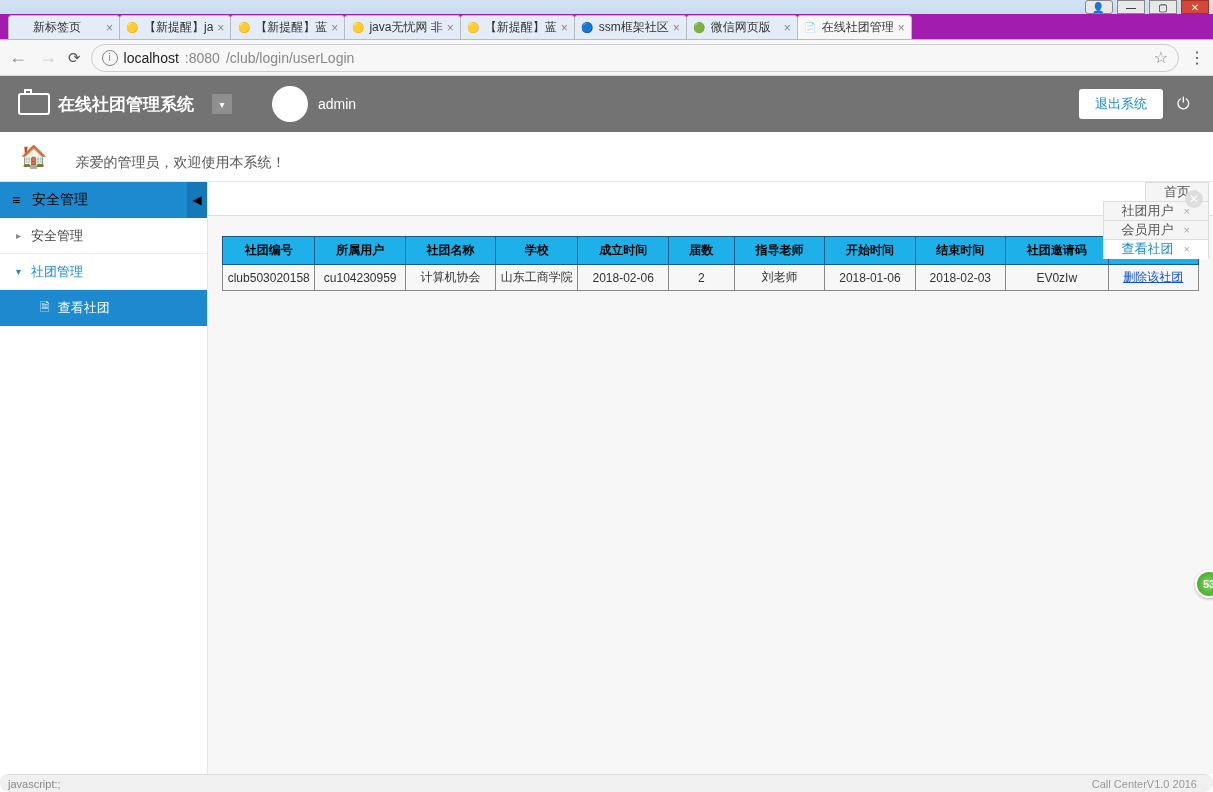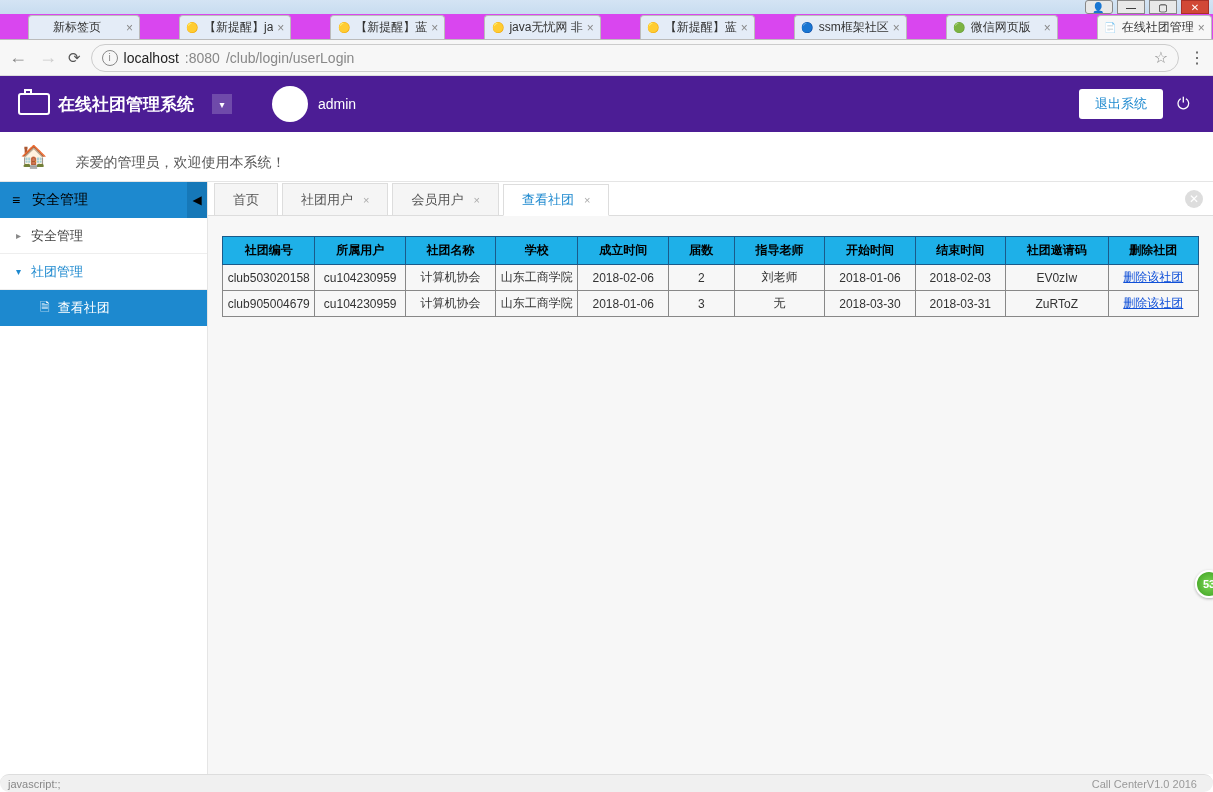--- a/index.html
+++ b/index.html
@@ -6,40 +6,40 @@
 body { width: 1213px; height: 792px; background: #fff; overflow: hidden; position: relative; }
 
 
 .window-chrome { height: 14px; background: linear-gradient(#d4e4f4, #c8dcf0); position: relative; }
 .window-buttons { position: absolute; right: 4px; top: 0; display: flex; gap: 4px; }
 .win-btn { width: 28px; height: 14px; font-size: 10px; display: flex; align-items: center; justify-content: center; border: 1px solid #888; background: #e8e8e8; }
 .win-btn.close { background: #d14836; color: #fff; border-color: #a83026; }
 .win-btn.user { border-radius: 3px; }
 
 
-.browser-tabs { height: 26px; background: #d946ef; display: flex; align-items: flex-end; padding-left: 28px; border-bottom: 1px solid #bbb; gap: 40px; }
+.browser-tabs { height: 26px; background: #a21caf; display: flex; align-items: flex-end; padding-left: 8px; border-bottom: 1px solid #bbb; }
 .btab { height: 24px; min-width: 112px; max-width: 140px; display: flex; align-items: center; padding: 0 6px; font-size: 12px; color: #333; border: 1px solid #bbb; border-bottom: none; background: #e4ecf7; border-radius: 4px 4px 0 0; margin-right: -1px; gap: 4px; white-space: nowrap; overflow: hidden; }
 .btab.active { background: #f7f7f7; }
 .btab .favicon { width: 14px; height: 14px; flex-shrink: 0; display: inline-flex; align-items: center; justify-content: center; font-size: 10px; }
 .btab .tab-x { margin-left: auto; color: #888; font-size: 12px; flex-shrink: 0; }
 .btab .tab-label { overflow: hidden; text-overflow: ellipsis; }
 
 
 .address-bar { height: 36px; background: #f7f7f7; display: flex; align-items: center; padding: 0 8px; gap: 10px; border-bottom: 1px solid #ddd; }
 .nav-arrow { color: #888; font-size: 18px; width: 20px; text-align: center; }
 .reload { color: #555; font-size: 15px; }
 .url-box { flex: 1; height: 28px; border: 1px solid #ccc; border-radius: 14px; display: flex; align-items: center; padding: 0 10px; font-size: 14px; color: #333; gap: 6px; }
 .url-box .info { width: 16px; height: 16px; border: 1px solid #888; border-radius: 50%; display: flex; align-items: center; justify-content: center; font-size: 10px; color: #888; }
 .url-box .host { color: #222; }
 .url-box .path { color: #888; }
 .star { margin-left: auto; color: #888; font-size: 16px; }
 .menu-dots { color: #555; font-size: 16px; }
 
 
-.app-header { height: 56px; background: #4c1d95; display: flex; align-items: center; padding: 0 18px; color: #fff; }
+.app-header { height: 56px; background: #737373; display: flex; align-items: center; padding: 0 18px; color: #fff; }
 .logo { display: flex; align-items: center; gap: 8px; font-size: 17px; font-weight: bold; }
 .logo-icon { width: 32px; height: 22px; border: 2px solid #fff; border-radius: 3px; position: relative; }
 .logo-icon::before { content: ""; position: absolute; left: 4px; top: -6px; width: 4px; height: 4px; border: 2px solid #fff; border-bottom: none; }
 .header-dd { width: 20px; height: 20px; background: rgba(255,255,255,0.2); margin-left: 18px; display: flex; align-items: center; justify-content: center; font-size: 10px; }
 .avatar { width: 36px; height: 36px; background: #fff; border-radius: 50%; margin-left: 40px; }
 .username { margin-left: 10px; font-size: 14px; }
 .header-right { margin-left: auto; display: flex; align-items: center; gap: 14px; }
 .logout-btn { background: #fff; color: #1d89cf; border: none; padding: 6px 16px; font-size: 13px; border-radius: 3px; }
 .power { width: 18px; height: 18px; color: #fff; }
 
@@ -54,21 +54,21 @@
 .side-header { height: 36px; background: #1d89cf; color: #000000; display: flex; align-items: center; padding: 0 12px; font-size: 14px; gap: 8px; position: relative; }
 .side-header .collapse { position: absolute; right: 0; top: 0; width: 20px; height: 36px; background: #1678b8; display: flex; align-items: center; justify-content: center; font-size: 12px; }
 .side-item { height: 36px; display: flex; align-items: center; padding: 0 16px; font-size: 13px; color: #444; border-bottom: 1px solid #eee; gap: 10px; }
 .side-item .chev { font-size: 10px; color: #888; }
 .side-item.expanded .chev { color: #1d89cf; }
 .side-item.expanded { color: #1d89cf; }
 .side-subitem { height: 36px; display: flex; align-items: center; padding: 0 16px 0 40px; font-size: 13px; gap: 8px; }
 .side-subitem.active { background: #1d89cf; color: #fff; }
 
 .content { flex: 1; background: #f7f7f7; padding: 0; position: relative; }
-.content-tabs { height: 34px; background: #fff; display: flex; align-items: flex-end; border-bottom: 1px solid #ddd; padding-left: 6px; position: relative; }
+.content-tabs { height: 34px; background: #fff; display: flex; align-items: flex-end; border-bottom: 1px solid #ddd; padding-left: 6px; position: relative; flex-direction: column; }
 .ctab { height: 32px; padding: 0 18px; display: flex; align-items: center; font-size: 13px; color: #555; border: 1px solid #ddd; border-bottom: none; background: #f5f5f5; margin-right: 4px; gap: 10px; }
 .ctab.active { background: #fff; color: #1d89cf; border-bottom: 1px solid #fff; margin-bottom: -1px; }
 .ctab .tab-x { color: #aaa; font-size: 11px; }
 .close-all { position: absolute; right: 10px; top: 8px; width: 18px; height: 18px; border-radius: 50%; background: #ddd; color: #fff; display: flex; align-items: center; justify-content: center; font-size: 12px; }
 
 .table-wrap { padding: 20px 14px; }
 table { border-collapse: collapse; width: 100%; font-size: 12px; }
 th { background: #1eb0e8; color: #000; font-weight: bold; padding: 5px 20px; border: 1px solid #1a5a8a; text-align: center; white-space: nowrap; }
 td { padding: 4px 4px; border: 1px solid #888; text-align: center; color: #333; white-space: nowrap; }
 td a { color: #1050d8; text-decoration: underline; }
@@ -238,33 +238,20 @@
               <td>计算机协会</td>
               <td>山东工商学院</td>
               <td>2018-02-06</td>
               <td>2</td>
               <td>刘老师</td>
               <td>2018-01-06</td>
               <td>2018-02-03</td>
               <td>EV0zIw</td>
               <td><a href="#">删除该社团</a></td>
             </tr>
-            <tr>
-              <td>club905004679</td>
-              <td>cu104230959</td>
-              <td>计算机协会</td>
-              <td>山东工商学院</td>
-              <td>2018-01-06</td>
-              <td>3</td>
-              <td>无</td>
-              <td>2018-03-30</td>
-              <td>2018-03-31</td>
-              <td>ZuRToZ</td>
-              <td><a href="#">删除该社团</a></td>
-            </tr>
           </tbody>
       </table>
     </div>
   </div>
 </div>
 
 <div class="footer">
   <span>javascript:;</span>
   <span class="copy">Call CenterV1.0 2016</span>
 </div>

